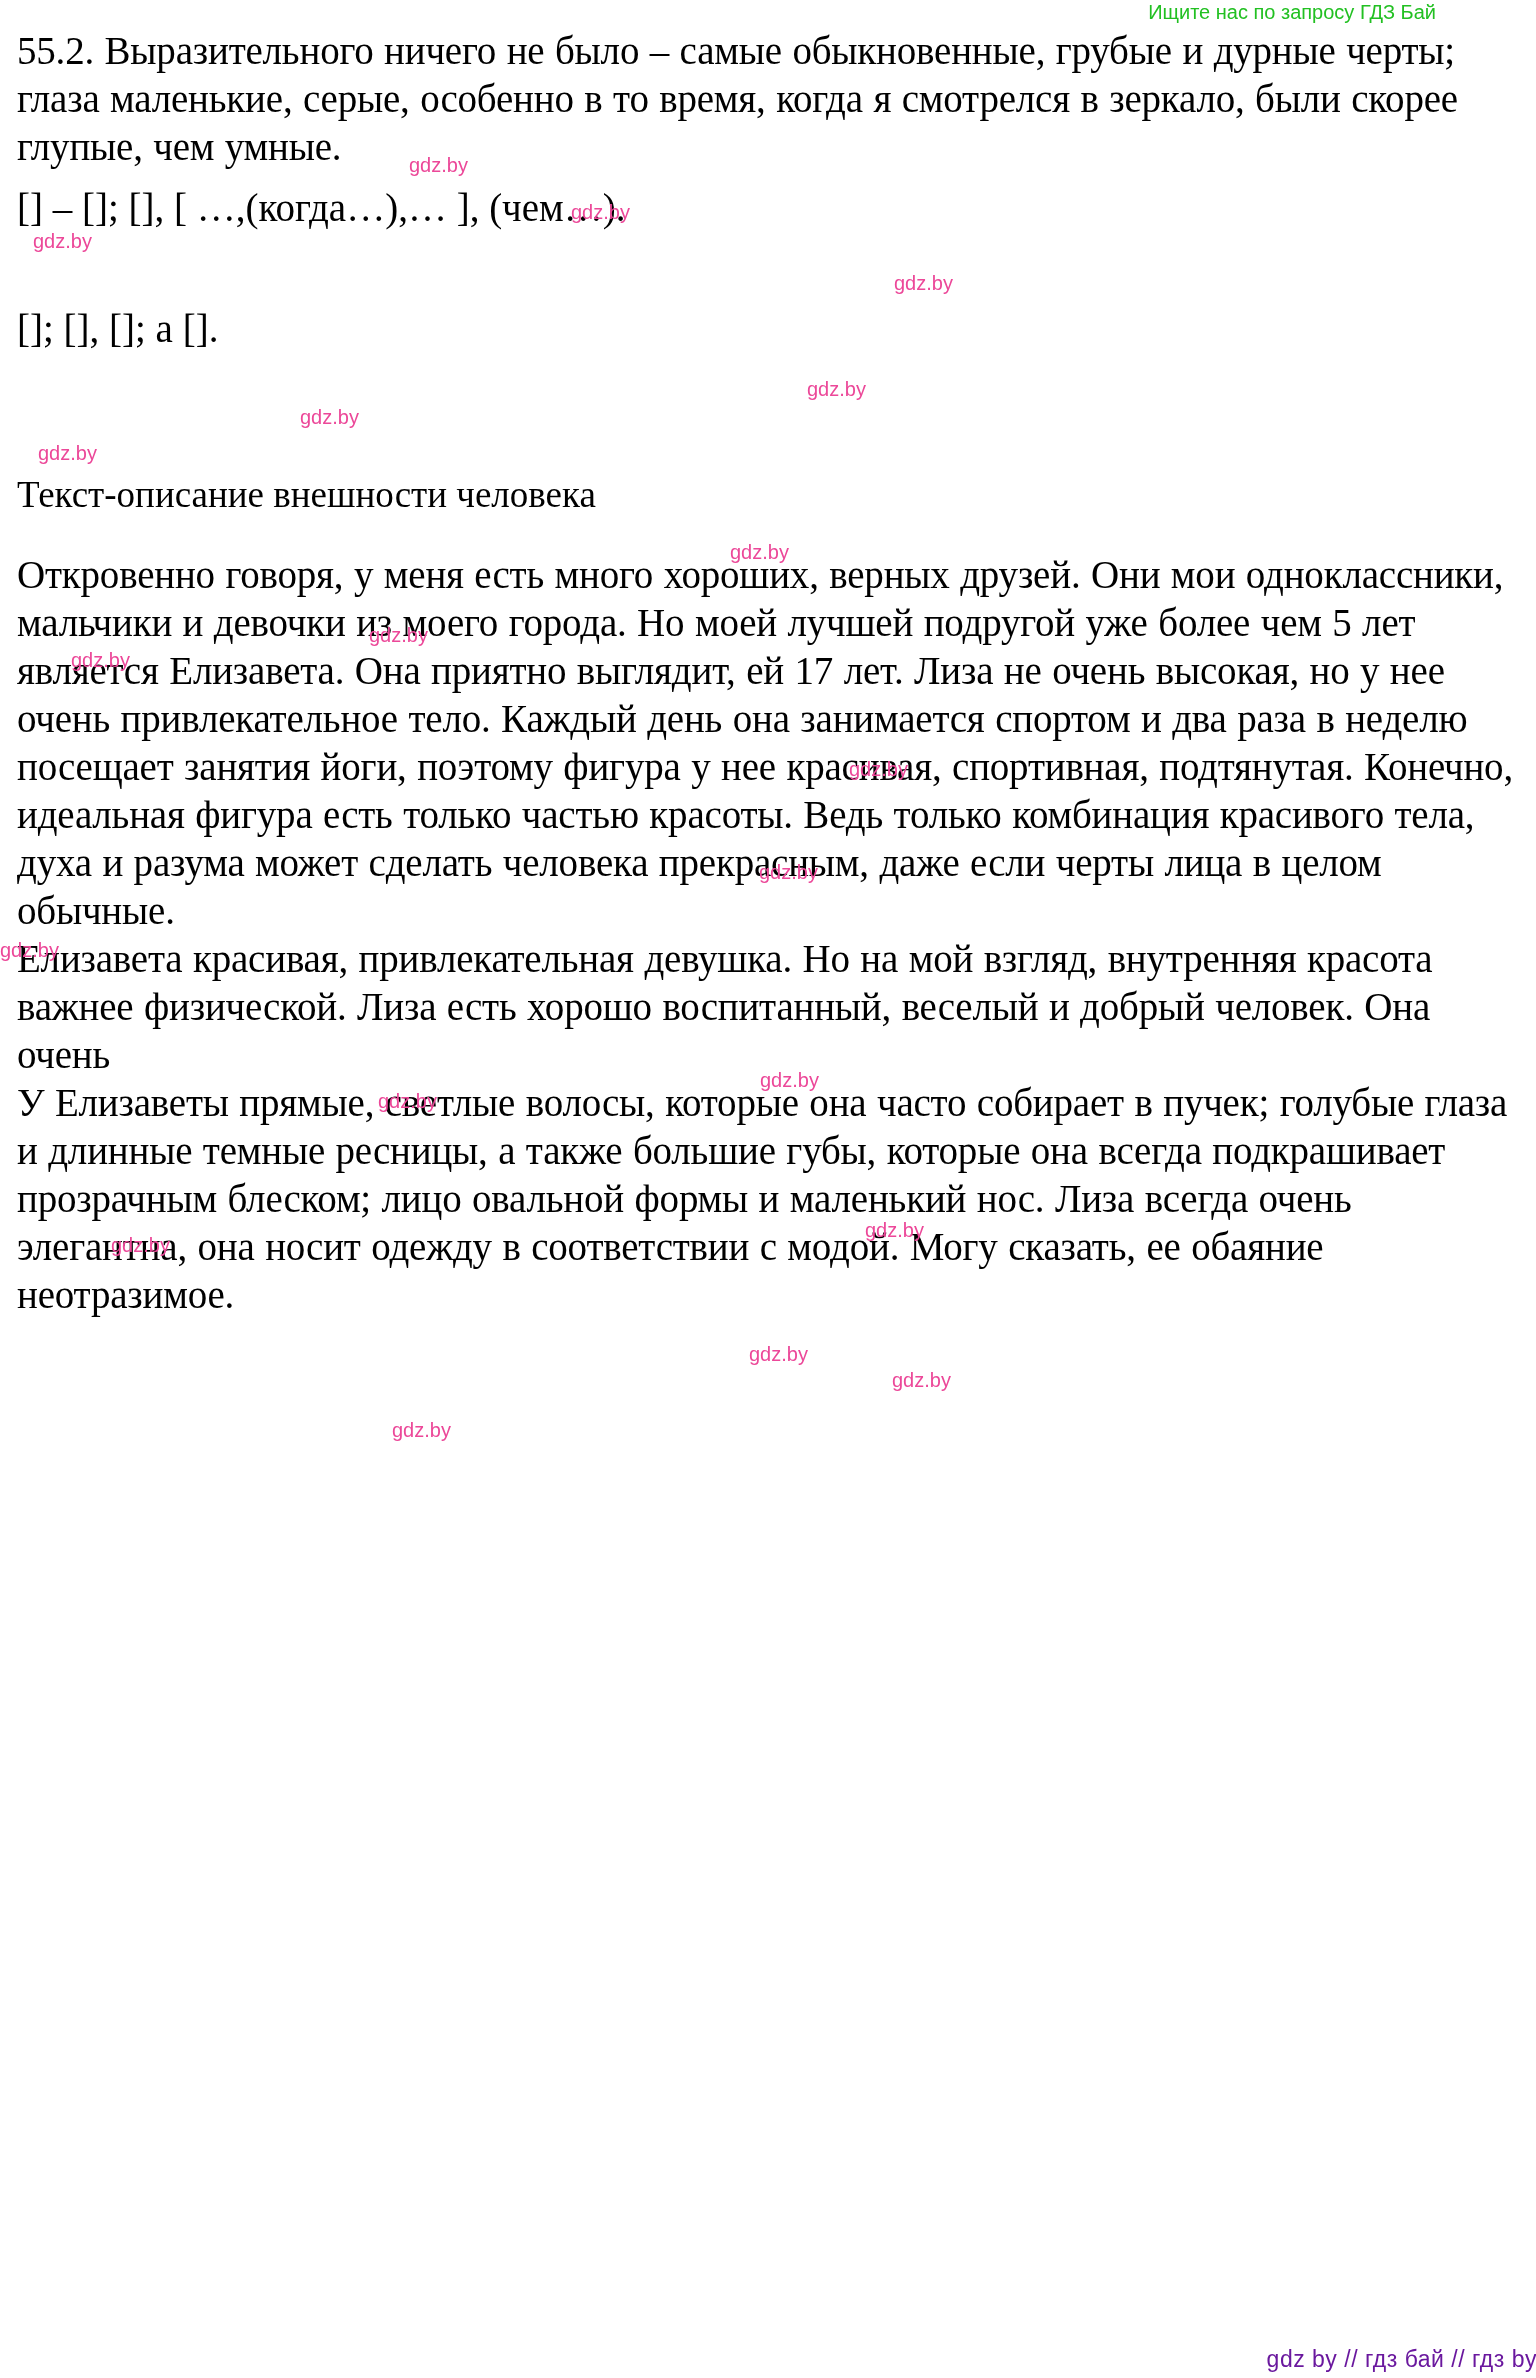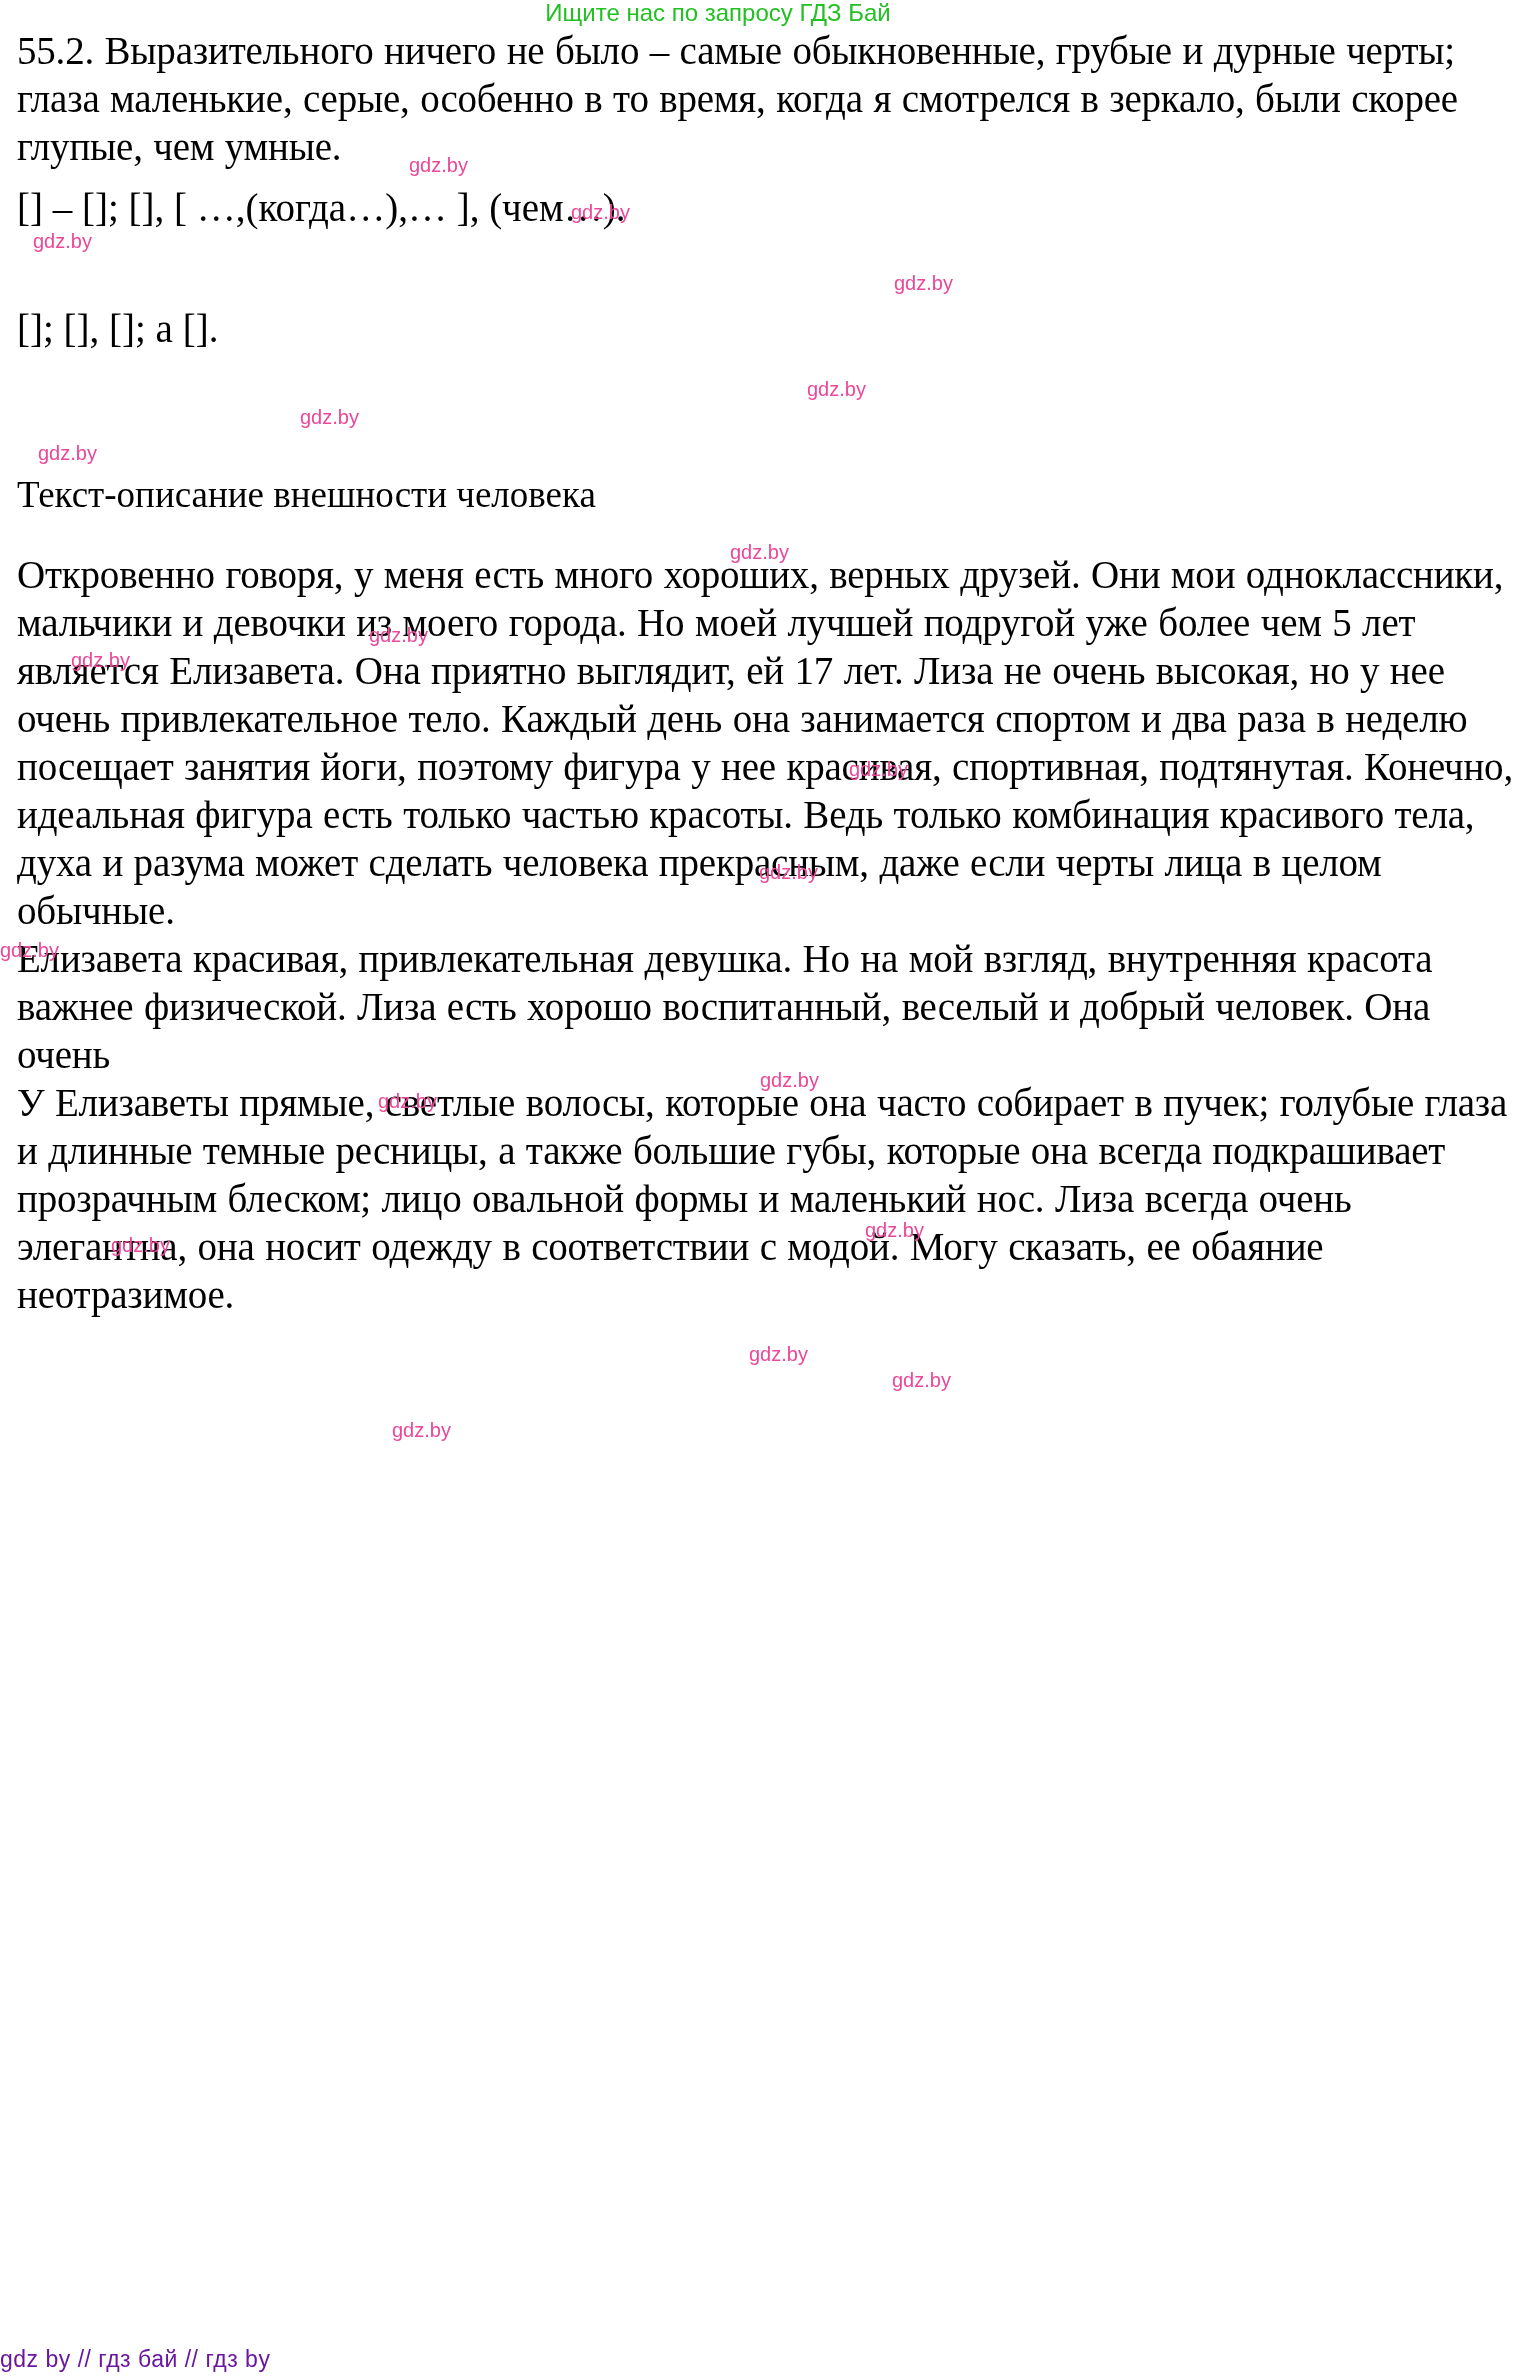--- a/index.html
+++ b/index.html
@@ -16,35 +16,35 @@
     font-family: "Liberation Serif", "DejaVu Serif", serif;
     color: #000000;
   }
 
   
   #site-banner {
     position: absolute;
     top: 0;
     left: 0;
     width: 1436px;
-    text-align: center;
+    text-align: right;
     font-family: "Liberation Sans", "DejaVu Sans", sans-serif;
-    font-size: 24px;
+    font-size: 20px;
     line-height: 25px;
     color: #22c022;
     white-space: nowrap;
   }
 
   
   #site-footer {
     position: absolute;
     bottom: 5.7px;
     left: 0;
     width: 1537px;
-    text-align: left;
+    text-align: right;
     font-family: "Liberation Sans", "DejaVu Sans", sans-serif;
     font-size: 23px;
     line-height: 27px;
     color: #6a189e;
     letter-spacing: 0.5px;
     white-space: nowrap;
   }
 
   
   #content {

